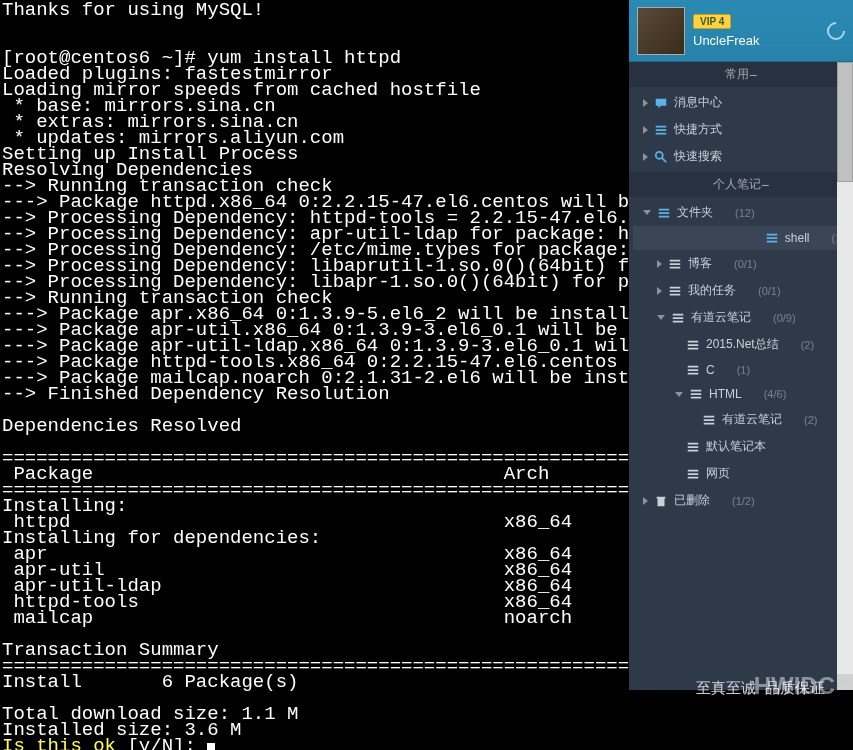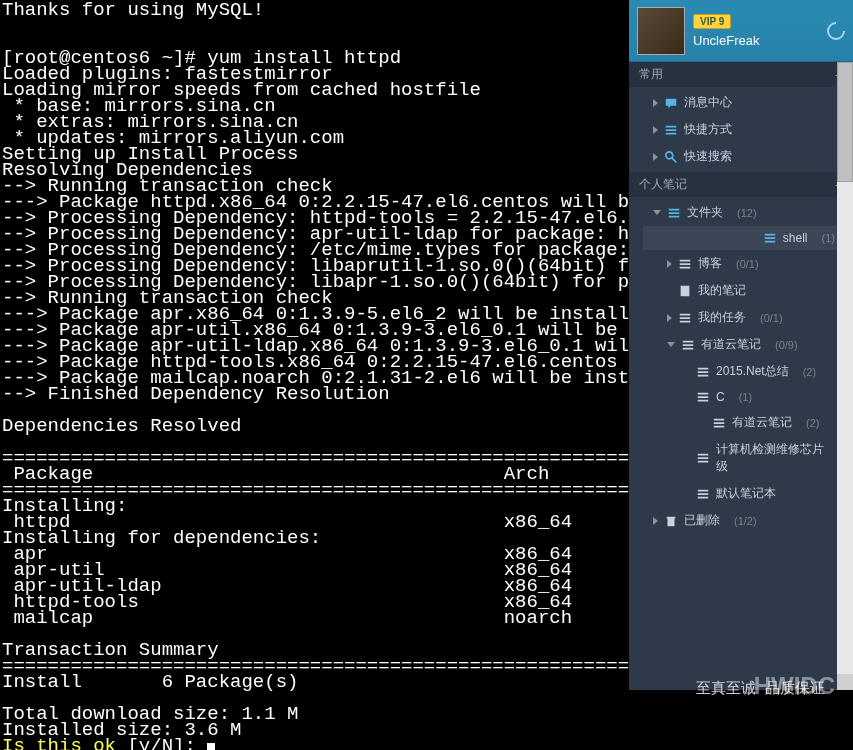--- a/index.html
+++ b/index.html
@@ -78,23 +78,23 @@
   border-top-color: transparent;
   transform: rotate(45deg);
 }
 .section-header {
   background: #27313f;
   color: #a0a8b0;
   padding: 4px 10px;
   font-size: 12px;
   display: flex;
   align-items: center;
-  justify-content: space-between;
-}
-.tree { padding: 2px 14px; }
+  justify-content: center;
+}
+.tree { padding: 2px 4px; }
 .tree-item {
   display: flex;
   align-items: center;
   padding: 5px 4px 5px 10px;
   gap: 6px;
   cursor: pointer;
   position: relative;
 }
 .tree-item.selected { background: #3a4656; justify-content: flex-end; }
 .tree-item.level1 { padding-left: 24px; }
@@ -116,21 +116,21 @@
 }
 .arrow.none { width: 5px; }
 .ico {
   width: 14px;
   height: 14px;
   display: inline-flex;
   align-items: center;
   justify-content: center;
 }
 .ico svg { width: 14px; height: 14px; }
-.count { color: #7a828a; font-size: 11px; margin-left: 8px; }
+.count { color: #7a828a; font-size: 11px; margin-left: 16px; }
 .scrollbar {
   position: absolute;
   right: 0;
   top: 62px;
   width: 16px;
   bottom: 0;
   background: #e8e8e8;
 }
 .scrollbar-thumb {
   position: absolute;
@@ -219,21 +219,21 @@
 Install       6 Package(s)
 
 Total download size: 1.1 M
 Installed size: 3.6 M</span>
 <span class="yellow">Is this ok</span><span> [y/N]: </span><span class="cursor"></span></div>
 
 <div class="sidebar">
   <div class="user-header">
     <div class="avatar"></div>
     <div class="user-info">
-      <span class="vip-badge">VIP 9</span>
+      <span class="vip-badge">VIP 4</span>
       <span class="username">UncleFreak</span>
     </div>
     <div class="sync-icon"></div>
   </div>
 
   <div class="section-header">
     <span>常用</span>
     <span style="font-size:14px;">−</span>
   </div>
 
@@ -298,29 +298,20 @@
       <span class="arrow right"></span>
       <span class="ico">
           <svg viewBox="0 0 16 16">
             <path class="white-icon" d="M2 3h12v2H2zm0 4h12v2H2zm0 4h12v2H2z"></path>
           </svg>
         </span>
       <span>博客</span>
       <span class="count">(0/1)</span>
     </div>
     <div class="tree-item level1">
-      <span class="arrow none"></span>
-      <span class="ico">
-          <svg viewBox="0 0 16 16">
-            <rect x="3" y="2" width="10" height="12" class="white-icon"></rect>
-          </svg>
-        </span>
-      <span>我的笔记</span>
-    </div>
-    <div class="tree-item level1">
       <span class="arrow right"></span>
       <span class="ico">
           <svg viewBox="0 0 16 16">
             <path class="white-icon" d="M2 3h12v2H2zm0 4h12v2H2zm0 4h12v2H2z"></path>
           </svg>
         </span>
       <span>我的任务</span>
       <span class="count">(0/1)</span>
     </div>
     <div class="tree-item level1">
@@ -346,47 +337,57 @@
     <div class="tree-item level2">
       <span class="arrow none"></span>
       <span class="ico">
           <svg viewBox="0 0 16 16">
             <path class="white-icon" d="M2 3h12v2H2zm0 4h12v2H2zm0 4h12v2H2z"></path>
           </svg>
         </span>
       <span>C</span>
       <span class="count">(1)</span>
     </div>
+    <div class="tree-item level2">
+      <span class="arrow down"></span>
+      <span class="ico">
+          <svg viewBox="0 0 16 16">
+            <path class="white-icon" d="M2 3h12v2H2zm0 4h12v2H2zm0 4h12v2H2z"></path>
+          </svg>
+        </span>
+      <span>HTML</span>
+      <span class="count">(4/6)</span>
+    </div>
     <div class="tree-item level3">
       <span class="arrow none"></span>
       <span class="ico">
           <svg viewBox="0 0 16 16">
             <path class="white-icon" d="M2 3h12v2H2zm0 4h12v2H2zm0 4h12v2H2z"></path>
           </svg>
         </span>
       <span>有道云笔记</span>
       <span class="count">(2)</span>
     </div>
     <div class="tree-item level2">
       <span class="arrow none"></span>
       <span class="ico">
           <svg viewBox="0 0 16 16">
             <path class="white-icon" d="M2 3h12v2H2zm0 4h12v2H2zm0 4h12v2H2z"></path>
           </svg>
         </span>
-      <span>计算机检测维修芯片级</span>
+      <span>默认笔记本</span>
     </div>
     <div class="tree-item level2">
       <span class="arrow none"></span>
       <span class="ico">
           <svg viewBox="0 0 16 16">
             <path class="white-icon" d="M2 3h12v2H2zm0 4h12v2H2zm0 4h12v2H2z"></path>
           </svg>
         </span>
-      <span>默认笔记本</span>
+      <span>网页</span>
     </div>
     <div class="tree-item">
       <span class="arrow right"></span>
       <span class="ico">
           <svg viewBox="0 0 16 16">
             <path class="white-icon" d="M4 5h8v9H4z M3 3h10v2H3z"></path>
           </svg>
         </span>
       <span>已删除</span>
       <span class="count">(1/2)</span>

